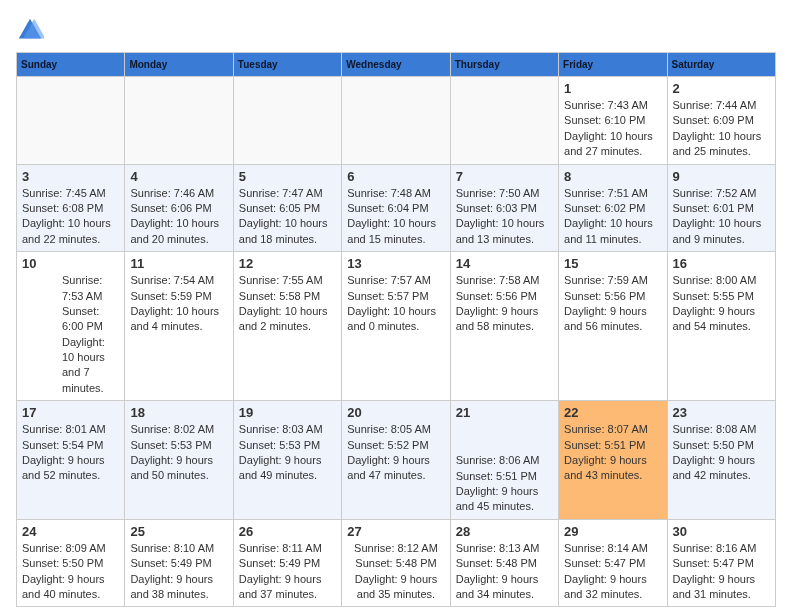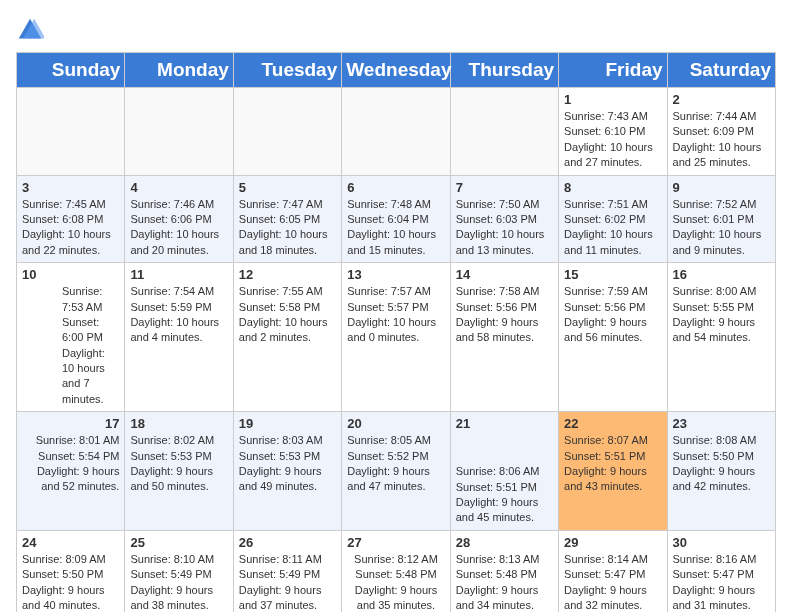--- a/index.html
+++ b/index.html
@@ -37,25 +37,25 @@
       font-size: 18px;
       color: #333;
     }
     .calendar-table {
       width: 100%;
       border-collapse: collapse;
       table-layout: fixed;
     }
     .calendar-table th {
       background-color: #3a7bd5;
-      color: #ffffff;
-      font-size: 19px;
+      color: #0f172a;
+      font-size: 10px;
       font-weight: bold;
       padding: 6px 4px;
-      text-align: right;
+      text-align: left;
       border: 1px solid #ccc;
     }
     .calendar-table td {
       border: 1px solid #ccc;
       vertical-align: top;
       padding: 4px 5px;
       font-size: 11px;
       color: #333;
       height: 80px;
     }
@@ -213,21 +213,21 @@
 Daylight: 9 hours and 56 minutes.</div>
         </td>
         <td style="background-color: rgb(255, 255, 255);">
           <span class="day-number">16</span>
           <div class="day-info" style="white-space: pre-line;">Sunrise: 8:00 AM
 Sunset: 5:55 PM
 Daylight: 9 hours and 54 minutes.</div>
         </td>
       </tr>
       <tr>
-        <td style="background-color: rgb(238, 243, 252); text-align: right;">
+        <td style="background-color: rgb(238, 243, 252);">
           <span class="day-number">17</span>
           <div class="day-info" style="white-space: pre-line;">Sunrise: 8:01 AM
 Sunset: 5:54 PM
 Daylight: 9 hours and 52 minutes.</div>
         </td>
         <td style="background-color: rgb(238, 243, 252);">
           <span class="day-number">18</span>
           <div class="day-info" style="white-space: pre-line;">Sunrise: 8:02 AM
 Sunset: 5:53 PM
 Daylight: 9 hours and 50 minutes.</div>

